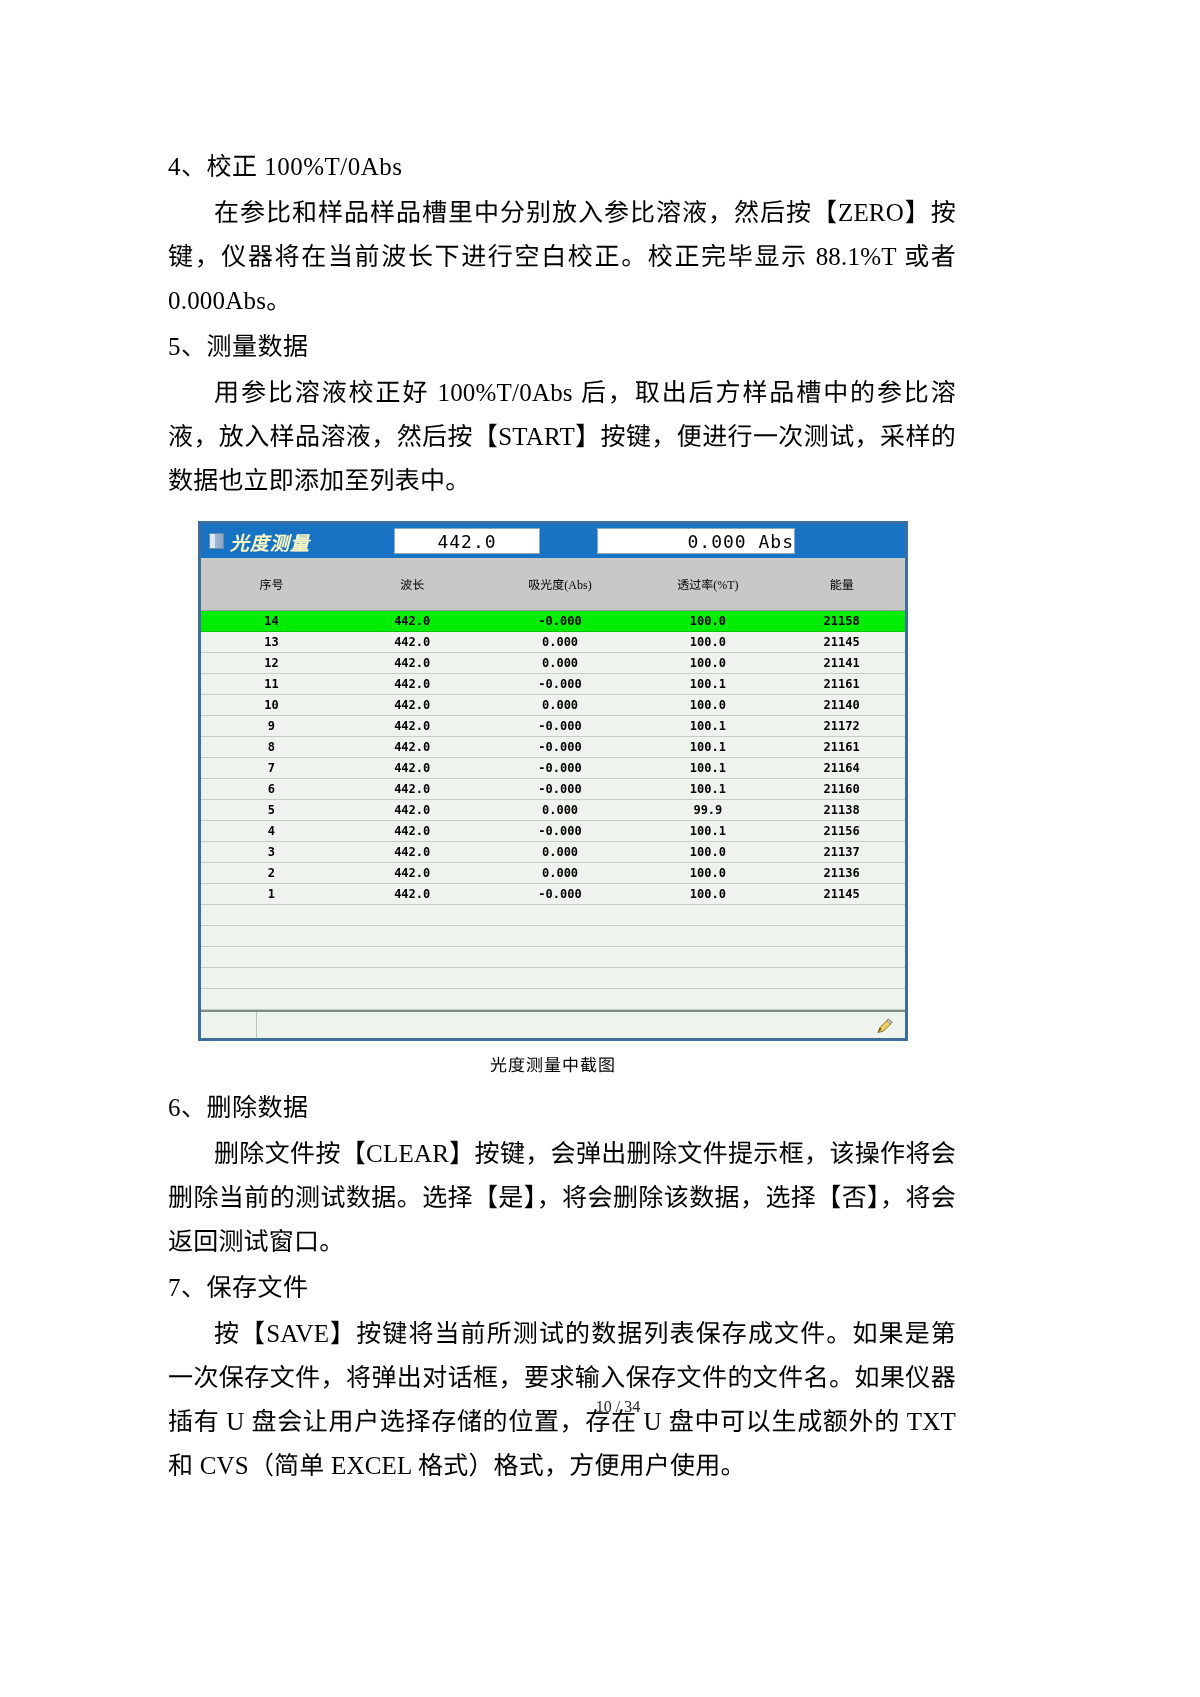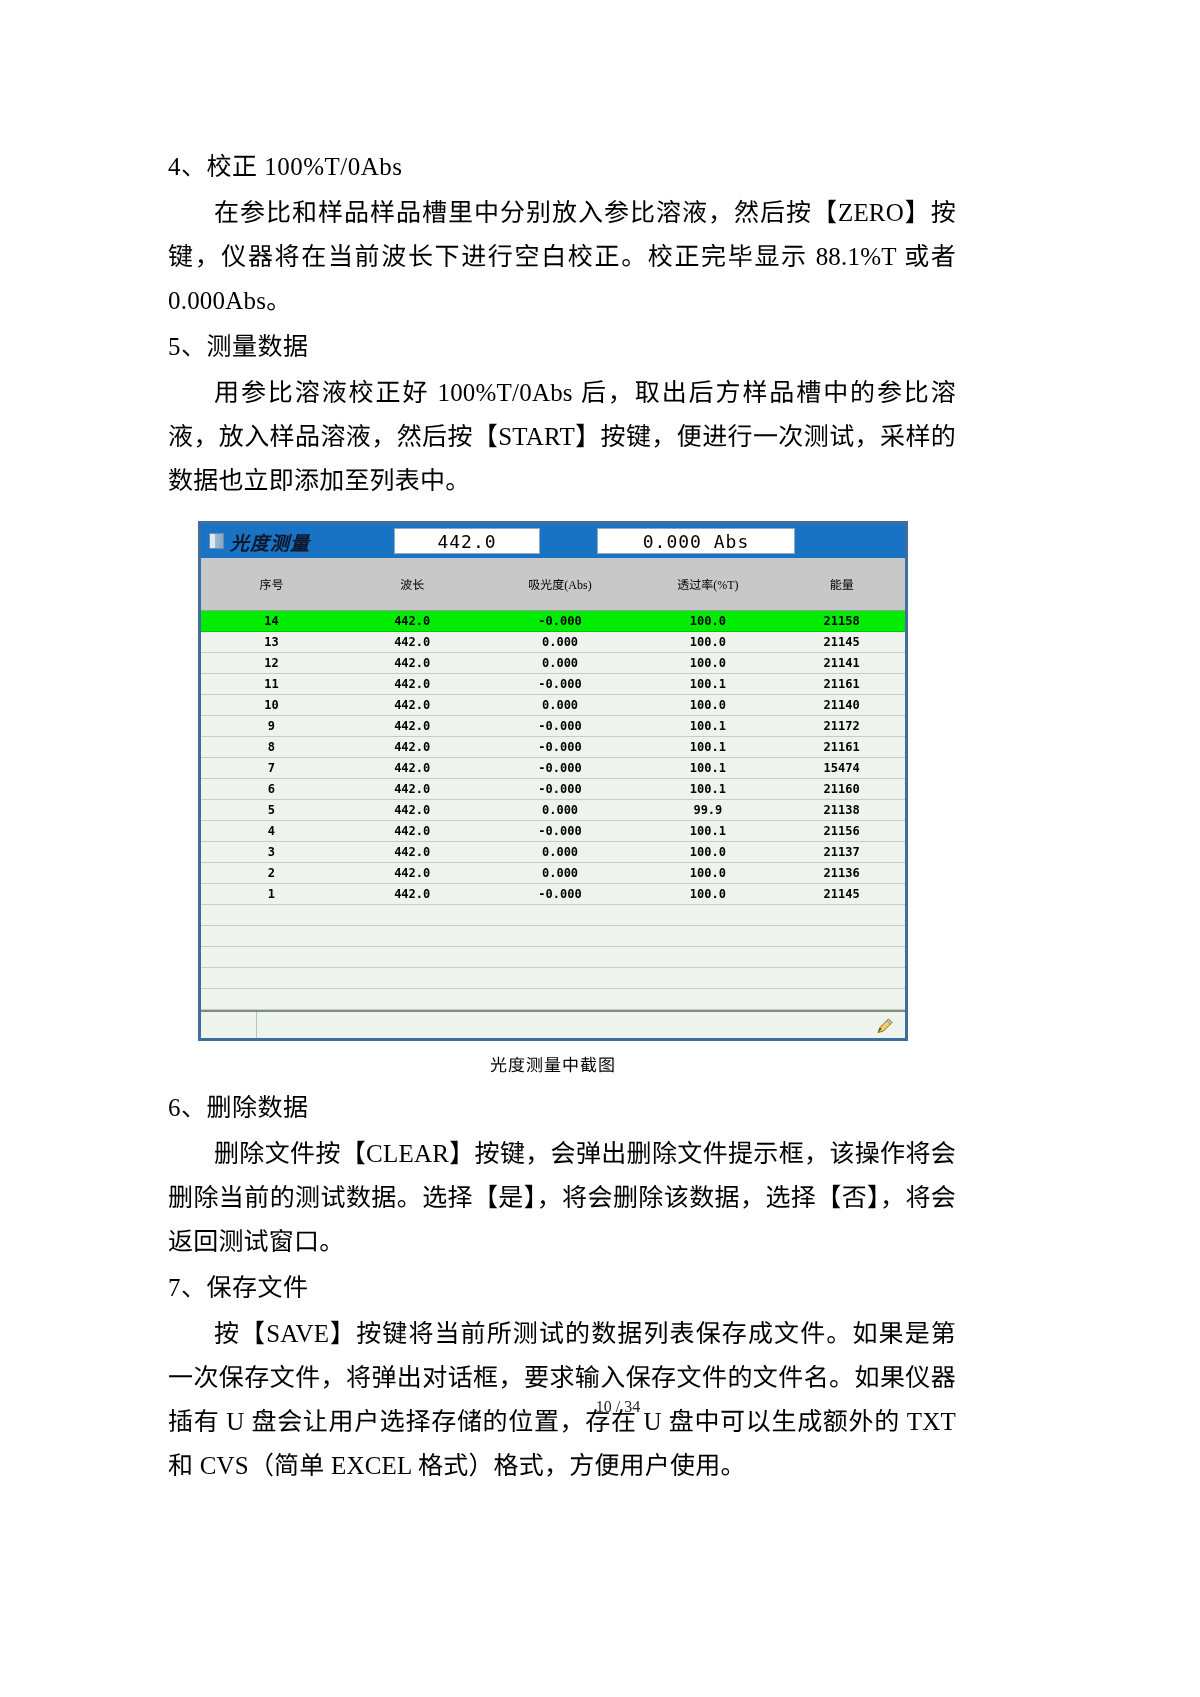--- a/index.html
+++ b/index.html
@@ -72,21 +72,21 @@
     width: 15px;
     height: 16px;
     background: linear-gradient(90deg,#dfe9f5 0%, #dfe9f5 40%, #9fb7d4 41%, #8aa7c9 100%);
     border: 1px solid #6f8cab;
     box-sizing: border-box;
     margin-right: 6px;
     flex: none;
   }
 
   .win-title {
-    color: #0f172a;
+    color: #fef9c3;
     font-size: 19px;
     font-family: "Liberation Serif", "DejaVu Serif", serif;
     font-weight: bold;
     font-style: italic;
     letter-spacing: 1px;
     white-space: nowrap;
   }
 
   .readout {
     background: #ffffff;
@@ -95,21 +95,21 @@
     line-height: 26px;
     text-align: center;
     font-size: 18px;
     color: #000000;
     font-family: "DejaVu Sans Mono", "Liberation Mono", monospace;
     box-sizing: border-box;
     letter-spacing: 1px;
   }
 
   .readout.wl { width: 146px; margin-left: 84px; }
-  .readout.abs { width: 198px; margin-left: 57px; }
+  .readout.abs { width: 198px; margin-left: 57px; text-align: right; }
 
   
   .shot-table {
     width: 100%;
     border-collapse: collapse;
     table-layout: fixed;
   }
 
   .shot-table th {
     background: #c8c8c8;
@@ -292,21 +292,21 @@
                 <td>442.0</td>
                 <td>-0.000</td>
                 <td>100.1</td>
                 <td>21161</td>
               </tr>
               <tr>
                 <td>7</td>
                 <td>442.0</td>
                 <td>-0.000</td>
                 <td>100.1</td>
-                <td>15474</td>
+                <td>21164</td>
               </tr>
               <tr>
                 <td>6</td>
                 <td>442.0</td>
                 <td>-0.000</td>
                 <td>100.1</td>
                 <td>21160</td>
               </tr>
               <tr>
                 <td>5</td>

